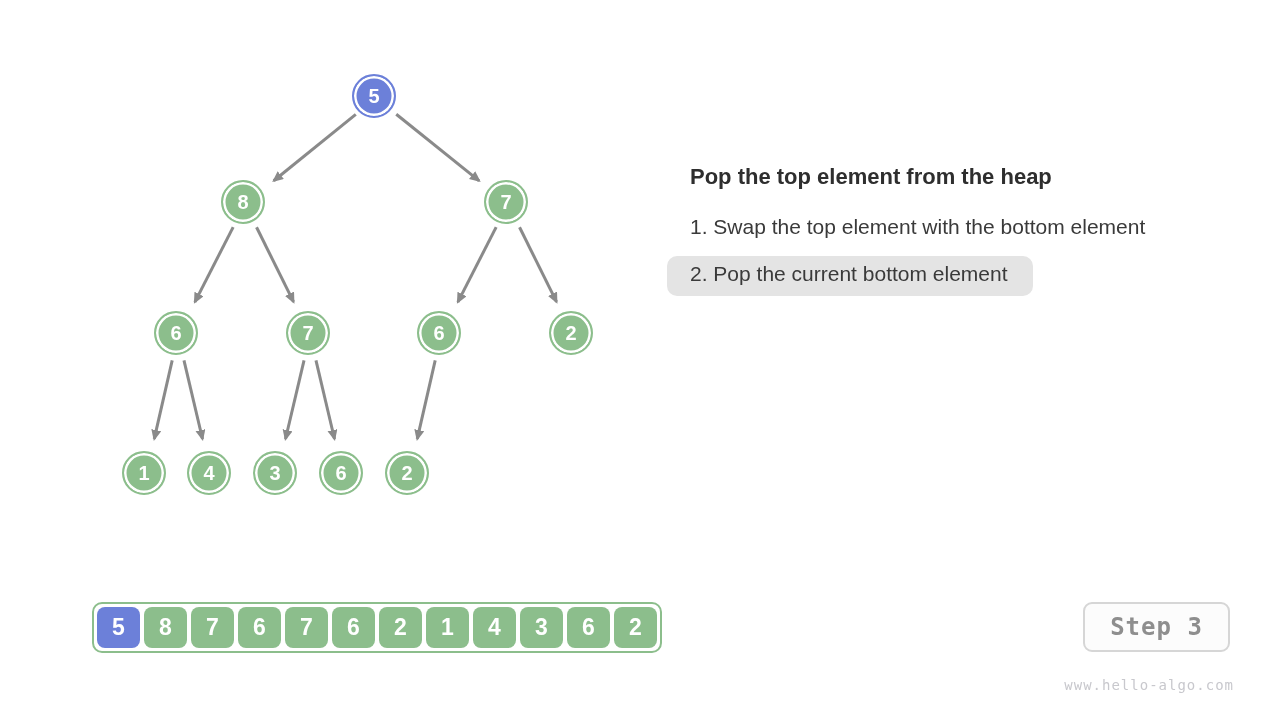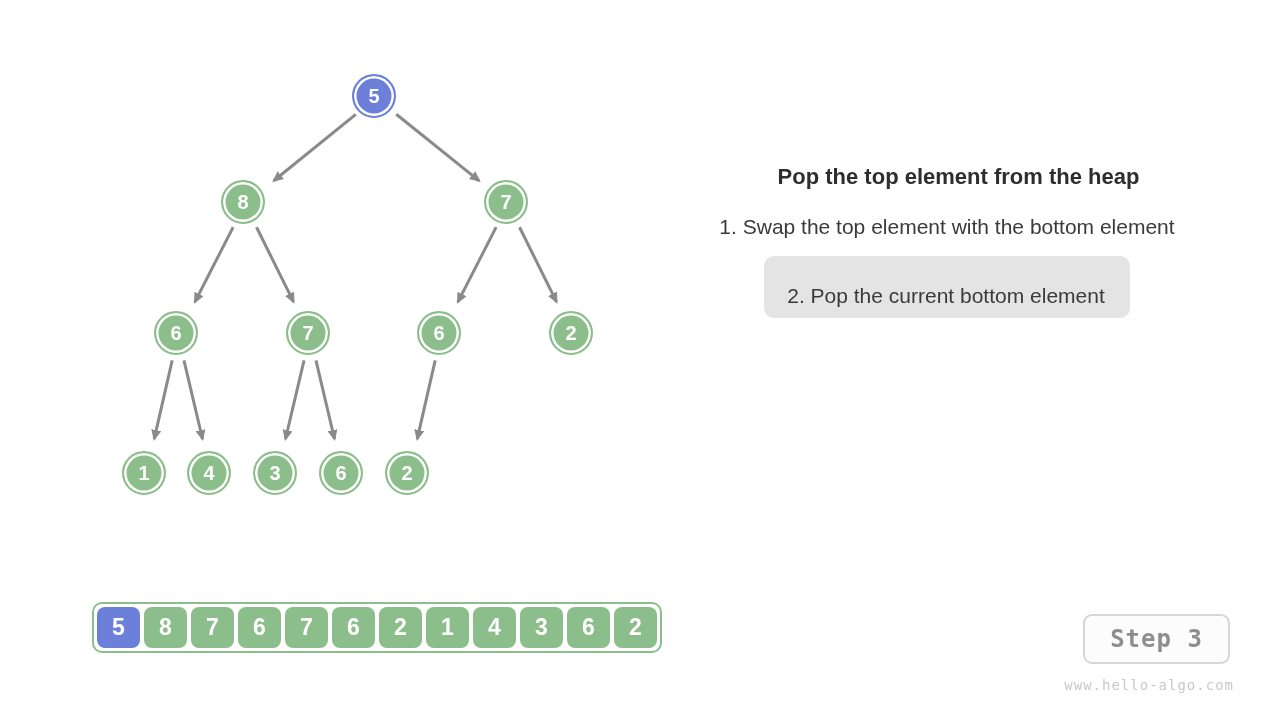--- a/index.html
+++ b/index.html
@@ -16,35 +16,35 @@
     border-radius: 50%;
     display: flex; align-items: center; justify-content: center;
     color: #ffffff;
     font-size: 20px; font-weight: bold;
     box-shadow: inset 0 0 0 2.5px #ffffff;
     border: 2px solid transparent;
   }
   .tree-node.green { background: var(--green); border-color: var(--green); }
   .tree-node.blue  { background: var(--blue);  border-color: var(--blue);  }
 
-  #instructions { position: absolute; left: 667px; top: 164px; width: 560px; text-align: center; }
+  #instructions { position: absolute; left: 667px; top: 164px; width: 560px; }
   #instructions-title {
     font-size: 22px; font-weight: bold; color: #2e2e2e;
     margin-left: 23px; margin-bottom: 22px;
   }
   .step-line {
     font-size: 21px; color: #3a3a3a;
-    margin-bottom: 14px;
+    margin-left: 23px; margin-bottom: 14px;
     line-height: 30px;
   }
   .step-line.highlighted {
     margin-left: 0;
     background: var(--highlight);
     border-radius: 10px;
-    padding: 25px 25px 7px 23px;
+    padding: 3px 25px 7px 23px;
     display: inline-block;
   }
 
   #array {
     position: absolute; left: 92px; top: 602px;
     display: flex; gap: 4px;
     border: 2px solid var(--green);
     border-radius: 10px;
     padding: 3px;
     background: #ffffff;
@@ -62,21 +62,20 @@
     position: absolute; left: 1083px; top: 602px;
     width: 147px; height: 50px;
     border: 2px solid #d6d6d6;
     border-radius: 9px;
     background: #fcfcfc;
     display: flex; align-items: center; justify-content: center;
     font-family: "DejaVu Sans Mono", monospace;
     font-size: 24px; font-weight: bold;
     color: #8e8e8e;
     letter-spacing: 1px;
-    margin-top: 12px;
   }
 
   #watermark {
     position: absolute; right: 46px; top: 677px;
     font-family: "DejaVu Sans Mono", monospace;
     font-size: 14px;
     color: #c8c8cd;
     letter-spacing: 1px;
     text-align: right;
   }

